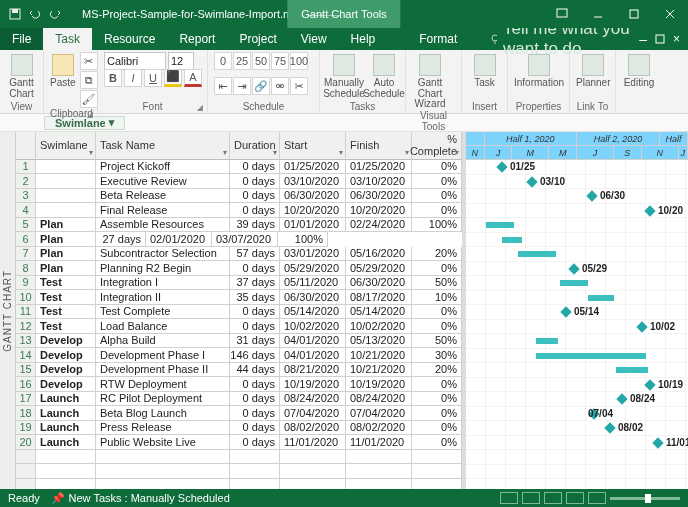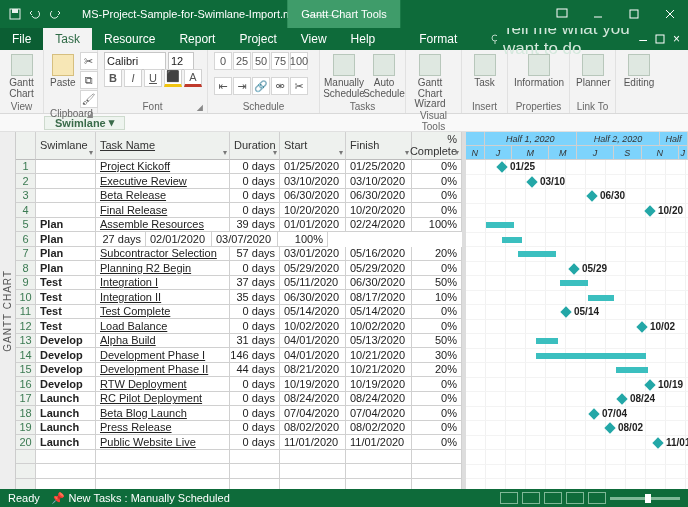--- a/index.html
+++ b/index.html
@@ -57,21 +57,21 @@
   .colhdr { display:flex; height:28px; background:#eef1ee; font-size:11px; color:#333; }
   .colhdr .ch { border-right:1px solid var(--grid-line); border-bottom:1px solid var(--grid-dark); display:flex; align-items:center; padding:0 4px; position:relative; }
   .colhdr .ch .dd { position:absolute; right:2px; bottom:2px; font-size:8px; color:#777; }
   .rows { overflow:hidden; }
   .row { display:flex; height: 14.5px; font-size:11px; color:#222; }
   .row > div { border-right:1px solid var(--grid-line); border-bottom:1px solid var(--grid-line); padding: 0 4px; overflow:hidden; white-space:nowrap; display:flex; align-items:center; }
   .row .rnum { background:#eef1ee; justify-content:center; color:#3b7a52; }
   .row .sw { font-weight:bold; }
   .row .dur, .row .pc { justify-content:flex-end; }
   
-  .w-num { width:20px; } .w-sw { width:60px; } .w-name { width:134px;text-decoration:underline; }
+  .w-num { width:20px; } .w-sw { width:60px; } .w-name { width:134px; }
   .w-dur { width:50px; } .w-date { width:66px; } .w-pc { width:50px; text-align:right;}
   
   .tlhdr { height:28px; display:flex; flex-direction:column; font-size:9px; color:#333; }
   .tlhdr .half { display:flex; height:14px; }
   .tlhdr .half div, .tlhdr .mon div { border-right:1px solid var(--grid-line); border-bottom:1px solid var(--grid-line); background:#7dd3fc; display:flex; align-items:center; justify-content:center;font-style:italic; }
   .tlhdr .mon { display:flex; height:14px; }
   .ganttrows { position:relative; flex:1; background:
     repeating-linear-gradient(to right, transparent 0, transparent 19px, #f1f1f1 19px, #f1f1f1 20px); }
   .grow { height:14.5px; position:relative; border-bottom:1px solid #f3f3f3; }
   .bar { position:absolute; top:4px; height:6px; background: var(--teal); }
@@ -608,21 +608,21 @@
         <div class="grow">
           <div class="diamond" style="left: 180px;"></div>
           <div class="dlabel" style="left: 192px;">10/19</div>
         </div>
         <div class="grow">
           <div class="diamond" style="left: 152px;"></div>
           <div class="dlabel" style="left: 164px;">08/24</div>
         </div>
         <div class="grow">
           <div class="diamond" style="left: 124px;"></div>
-          <div class="dlabel" style="left: 136px;">07/04</div>
+          <div class="dlabel" style="left: 122px;">07/04</div>
         </div>
         <div class="grow">
           <div class="diamond" style="left: 140px;"></div>
           <div class="dlabel" style="left: 152px;">08/02</div>
         </div>
         <div class="grow">
           <div class="diamond" style="left: 188px;"></div>
           <div class="dlabel" style="left: 200px;">11/01</div>
         </div>
         <div class="grow"></div>

